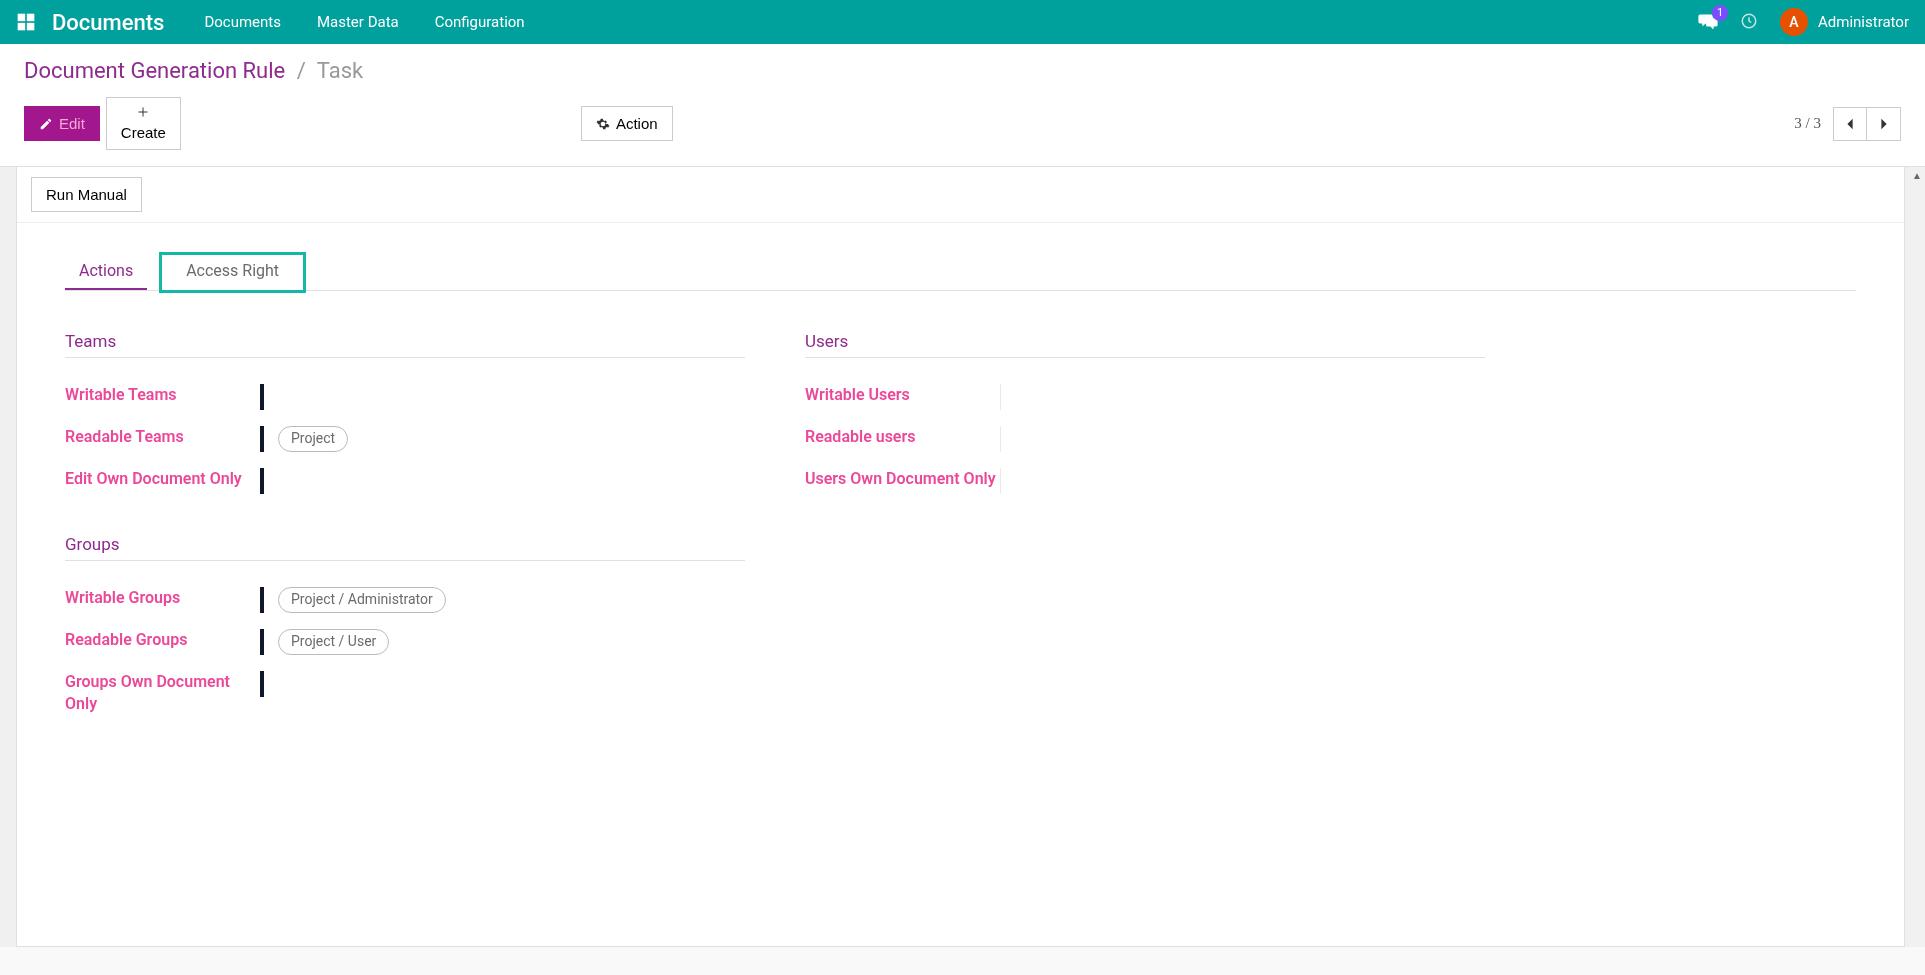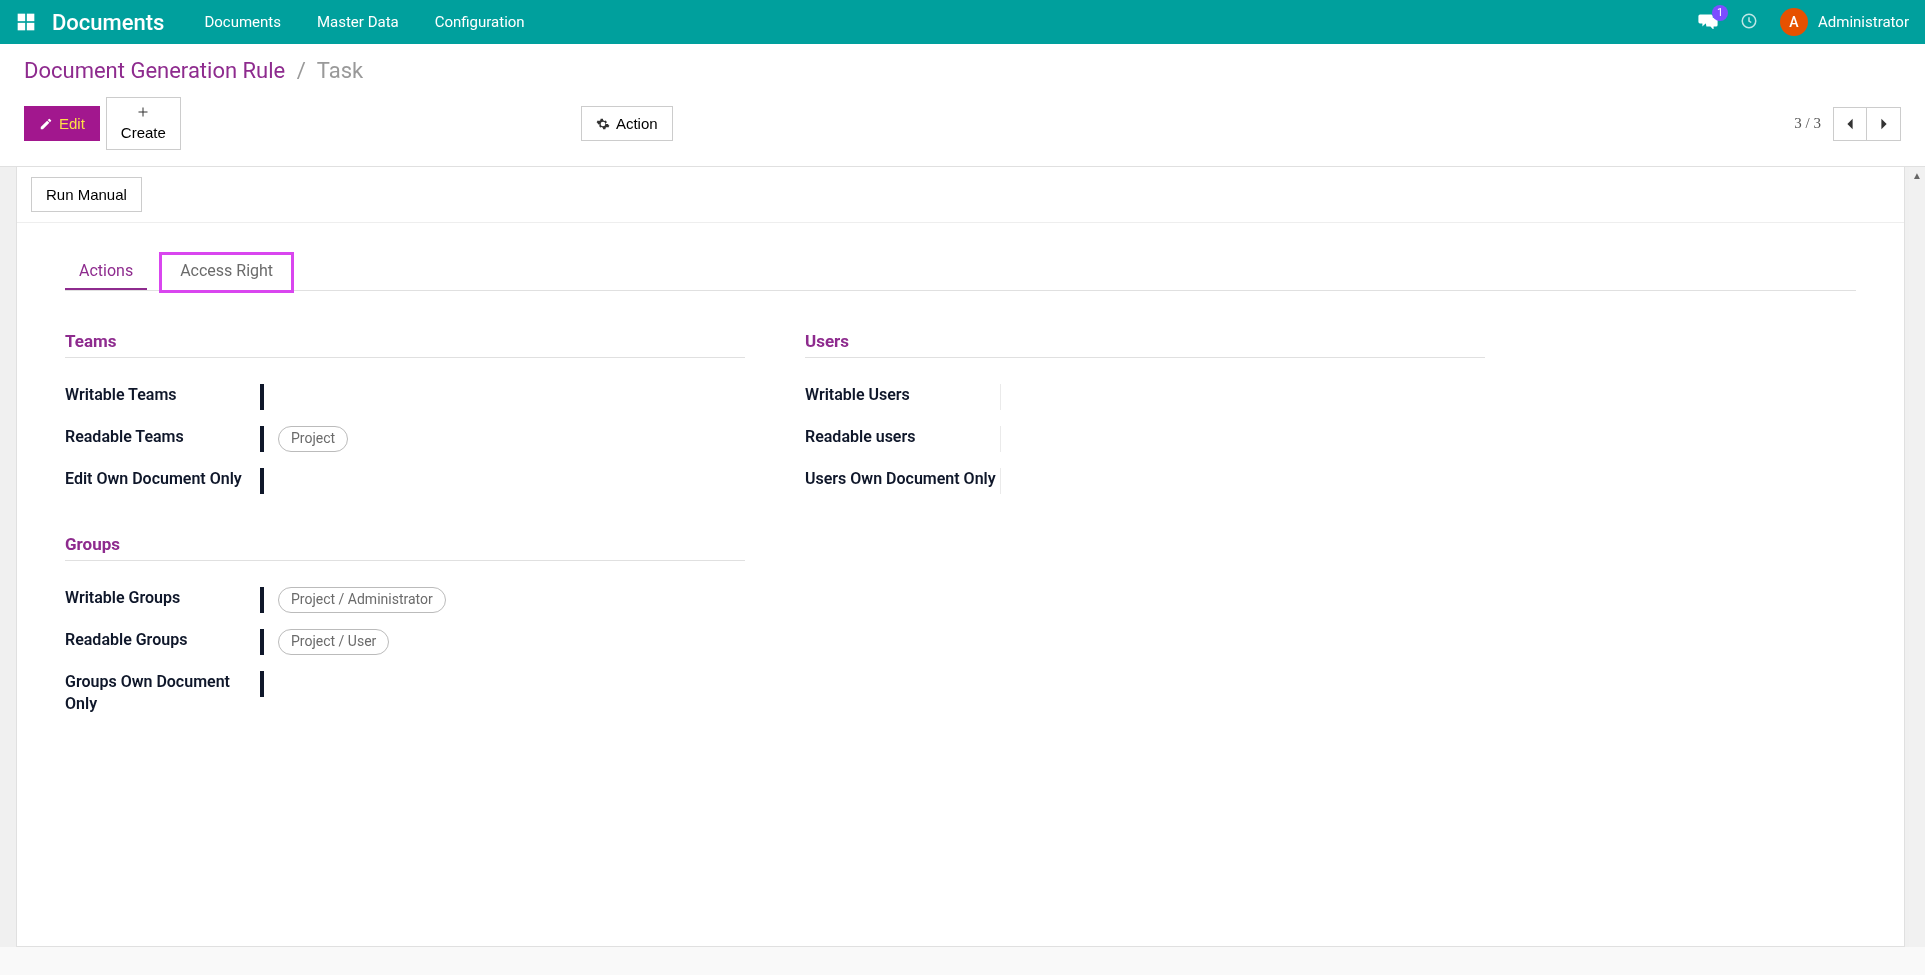--- a/index.html
+++ b/index.html
@@ -23,49 +23,49 @@
 
 
 .control-panel { background: #fff; border-bottom: 1px solid #e0e0e0; }
 .cp-top { padding: 14px 24px 0; }
 .breadcrumb { font-size: 22px; margin-bottom: 14px; }
 .bc-link { color: #8e2b8e; cursor: pointer; }
 .bc-sep { color: #999; margin: 0 6px; }
 .bc-current { color: #999; }
 .cp-buttons { display: flex; align-items: center; padding: 0 24px 16px; }
 .btn { border: 1px solid #ccc; background: #fff; padding: 8px 14px; font-size: 15px; cursor: pointer; display: inline-flex; align-items: center; gap: 6px; }
-.btn-primary { background: #a2178e; border-color: #a2178e; color: #fde047; }
+.btn-primary { background: #a2178e; border-color: #a2178e; color: #f9a8d4; }
 .btn + .btn { margin-left: 6px; flex-direction: column; }
 .action-area { margin-left: 400px; border-radius: 13px; }
 .pager { margin-left: auto; display: flex; align-items: center; gap: 12px; }
 .pager-text { font-size: 15px; color: #555; font-family: Liberation Serif, serif; }
 .pager-btns { display: flex; }
 .pager-btn { border: 1px solid #ccc; background: #fff; width: 34px; height: 34px; display: flex; align-items: center; justify-content: center; cursor: pointer; font-size: 18px; color: #333; }
 .pager-btn + .pager-btn { border-left: none; }
 
 
 .body-wrap { position: relative; padding: 0 20px 0 16px; background: #f0f0f0; }
 
 
 .sheet-container { background: #fff; border: 1px solid #e0e0e0; border-top: none; min-height: 780px; }
 .statusbar { padding: 10px 14px; border-bottom: 1px solid #eee; }
 .sheet-inner { padding: 30px 48px; position: relative; }
 
 
 .tabs { display: flex; border-bottom: 1px solid #e0e0e0; margin-bottom: 40px; text-align: center; }
 .tab { padding: 8px 14px; font-size: 16px; color: #6b6b6b; cursor: pointer; border-bottom: 2px solid transparent; }
 .tab.active { color: #8e2b8e; border-bottom-color: #8e2b8e; }
-.tab.highlighted { border: 3px solid #d946ef; padding: 6px 18px; margin: -1px 17px -3px 12px; position: relative; z-index: 1; }
+.tab.highlighted { border: 3px solid #14b8a6; padding: 6px 24px; margin: -1px 17px -3px 12px; position: relative; z-index: 1; }
 
 
 .columns { display: flex; gap: 60px; }
 .col { flex: 1; max-width: 680px; }
-.section-title { font-size: 17px; font-weight: 700; color: #8e2b8e; border-bottom: 1px solid #e0e0e0; padding-bottom: 6px; margin-bottom: 18px; }
+.section-title { font-size: 17px; font-weight: 400; color: #8e2b8e; border-bottom: 1px solid #e0e0e0; padding-bottom: 6px; margin-bottom: 18px; }
 .field-row { display: flex; align-items: flex-start; padding: 8px 0; border-top: none; }
-.field-label { width: 195px; font-size: 16px; font-weight: 600; color: #0f172a; flex-shrink: 0; line-height: 1.35; }
+.field-label { width: 195px; font-size: 16px; font-weight: 600; color: #ec4899; flex-shrink: 0; line-height: 1.35; }
 .field-value { flex: 1; border-left: 4px solid #0f172a; padding-left: 14px; min-height: 26px; display: flex; flex-wrap: wrap; gap: 6px; }
 .tag { border: 1px solid #bbb; border-radius: 999px; padding: 3px 12px; font-size: 14px; color: #6b6b6b; background: #fff; white-space: nowrap; }
 .col.right .field-value { border-left: 1px solid #eaeaea; }
 .col .section + .section { margin-top: 32px; }
 
 
 .scroll-gutter { position: absolute; right: 0; top: 0; bottom: 0; width: 16px; background: #f1f1f1; }
 .scroll-arrow { width: 16px; height: 16px; display: flex; align-items: center; justify-content: center; font-size: 10px; color: #666; }
 </style>
 </head>

